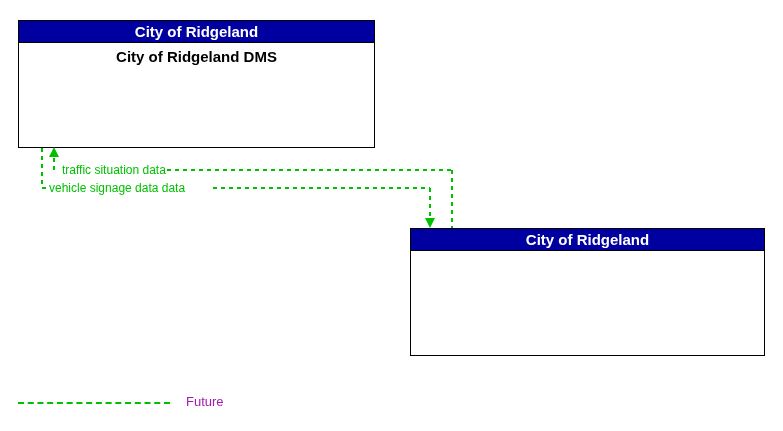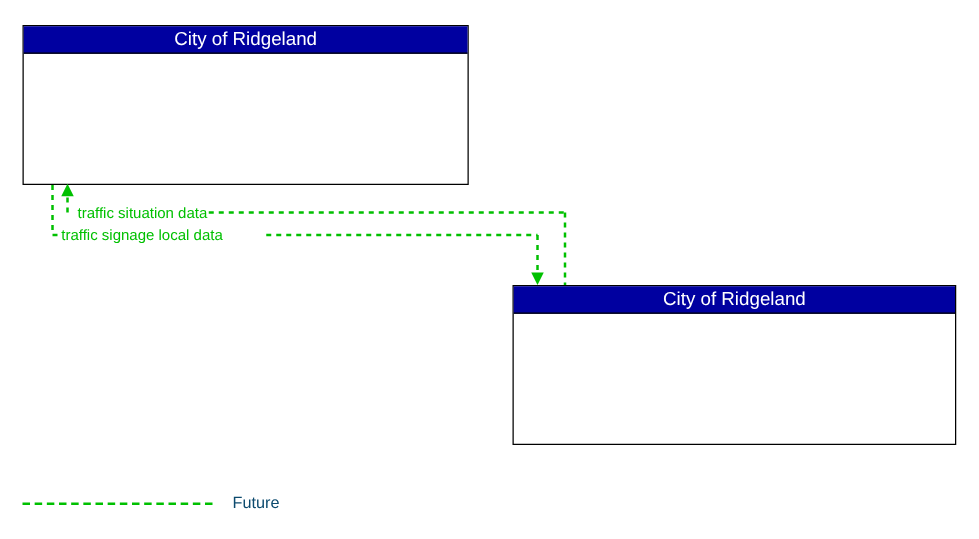--- a/index.html
+++ b/index.html
@@ -21,20 +21,21 @@
     height: 431px;
     background: #ffffff;
   }
 
   
   .entity {
     position: absolute;
     box-sizing: border-box;
     border: 1px solid #000000;
     background: #ffffff;
+    font-weight: bold;
   }
   .entity-header {
     box-sizing: border-box;
     height: 22px;
     line-height: 22px;
     background: #0000A0;
     color: #ffffff;
     text-align: center;
     font-size: 15px;
     white-space: nowrap;
@@ -105,33 +106,34 @@
     left: 18px;
     top: 14px;
     width: 152px;
     height: 0;
     border-top: 2px dashed #00C000;
   }
   #legend-label {
     position: absolute;
     left: 186px;
     top: 7px;
-    color: #0c4a6e;
+    color: #a21caf;
     font-size: 13px;
     white-space: nowrap;
     line-height: 14px;
   }
 </style>
 </head>
 <body>
 
 <div id="canvas">
 
   <div class="entity" id="box-dms">
     <div class="entity-header">City of Ridgeland</div>
+    <div class="entity-body">City of Ridgeland DMS</div>
   </div>
 
   <div class="entity" id="box-queue">
     <div class="entity-header">City of Ridgeland</div>
   </div>
 
   <svg id="flow-layer" width="783" height="431" viewBox="0 0 783 431">
 
     <g>
 
@@ -153,20 +155,20 @@
       <path d="M 213 188 L 430 188" stroke="#00C000" stroke-width="2" fill="none" stroke-dasharray="4,4"></path>
 
       <path d="M 430 188 L 430 222" stroke="#00C000" stroke-width="2" fill="none" stroke-dasharray="4,4"></path>
 
       <polygon points="430,228 425,218 435,218" fill="#00C000"></polygon>
     </g>
   </svg>
 
   <div class="flow-label" id="label-traffic">traffic situation data</div>
 
-  <div class="flow-label" id="label-vehicle">traffic signage local data</div>
+  <div class="flow-label" id="label-vehicle">vehicle signage data data</div>
 
   <div id="legend">
     <div id="legend-swatch"></div>
     <div id="legend-label">Future</div>
   </div>
 
 </div>
 
 </body></html>

